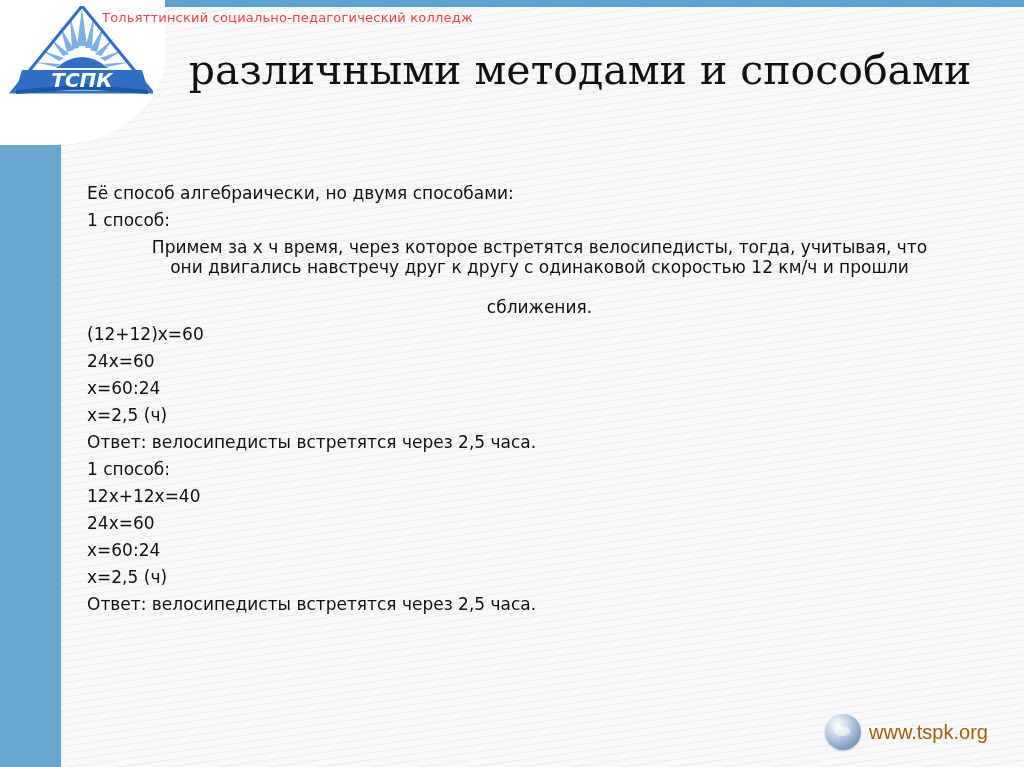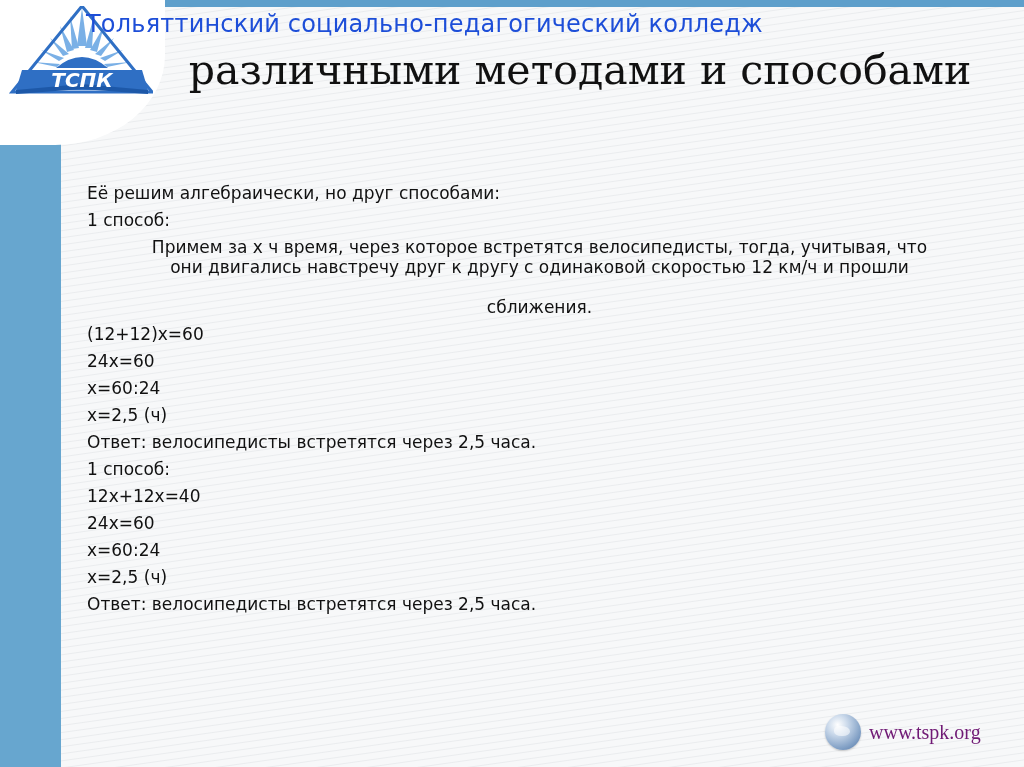--- a/index.html
+++ b/index.html
@@ -38,24 +38,24 @@
       width: 205px; height: 175px;
       background: #ffffff;
       border-radius: 0 0 110px 0 / 0 0 90px 0;
       border-bottom-left-radius: 40px;
     }
     .logo {
       position: absolute; left: 8px; top: 6px;
       width: 145px; height: 92px;
     }
     .college-name {
-      position: absolute; left: 86px; top: 10px;
+      position: absolute; left: 102px; top: 10px;
       font-family: "DejaVu Sans", sans-serif;
-      font-size: 24px;
-      color: #1d4ed8;
+      font-size: 13px;
+      color: #ef4444;
       letter-spacing: 0.2px;
       white-space: nowrap;
     }
     .title {
       position: absolute; left: 150px; top: 40px;
       width: 860px;
       text-align: center;
       font-family: "DejaVu Serif", "Liberation Serif", serif;
       font-size: 41px;
       line-height: 60px;
@@ -85,23 +85,23 @@
       position: relative;
     }
     .globe::after {
       content: ""; position: absolute; left: 9px; top: 12px;
       width: 16px; height: 10px;
       background: rgba(255,255,255,0.55);
       border-radius: 40% 60% 50% 50%;
     }
     .url {
       margin-left: 8px;
-      font-family: Liberation Serif, serif;
+      font-family: Liberation Sans, sans-serif;
       font-size: 20px;
-      color: #701a75;
+      color: #a16207;
     }
   </style>
 </head>
 <body>
 
 <div class="slide">
   <div class="top-bar"></div>
   <div class="left-bar"></div>
   <div class="logo-blob"></div>
 
@@ -130,21 +130,21 @@
     <text x="74" y="81" text-anchor="middle" font-family="DejaVu Sans, sans-serif" font-weight="bold" font-style="italic" font-size="20" fill="#ffffff">ТСПК</text>
   </svg>
 
   <div class="college-name">Тольяттинский социально-педагогический колледж</div>
 
   <div class="title">
     <div>различными методами и способами</div>
   </div>
 
   <div class="content">
-    <p class="para">Её решим алгебраически, но друг способами:</p>
+    <p class="para">Её способ алгебраически, но двумя способами:</p>
     <p class="para">1 способ:</p>
     <p class="para multi">
       <span>Примем за х ч время, через которое встретятся велосипедисты, тогда, учитывая, что</span><br>
       <span>они двигались навстречу друг к другу с одинаковой скоростью 12 км/ч и прошли</span><br>
       <br>
       <span>сближения.</span>
     </p>
     <p class="para">(12+12)х=60</p>
     <p class="para">24х=60</p>
     <p class="para">х=60:24</p>

